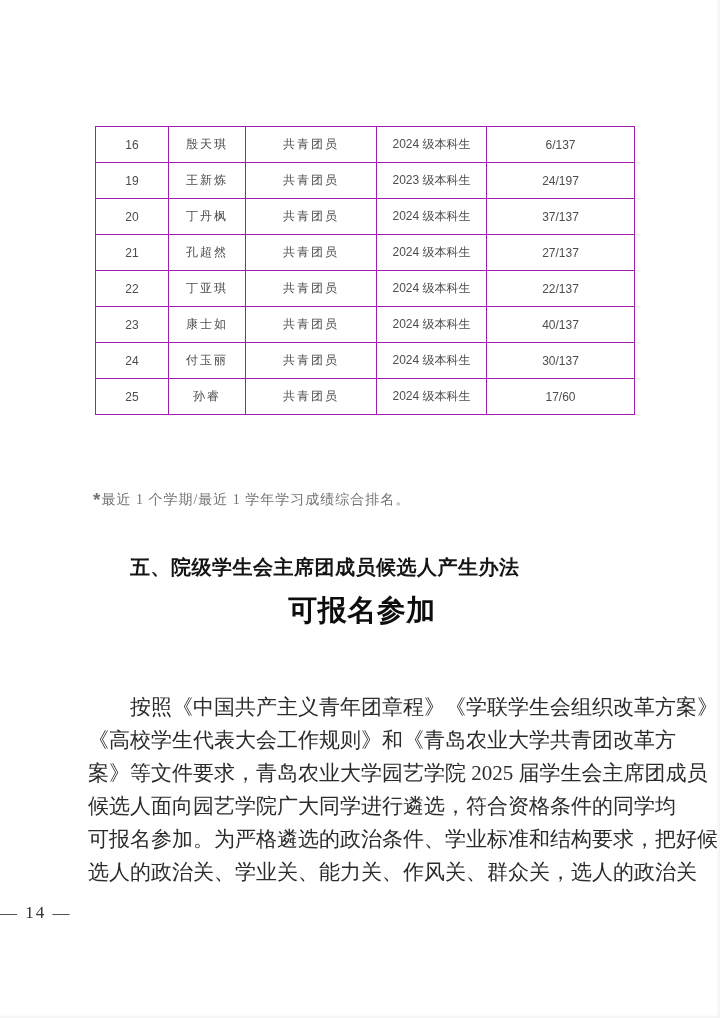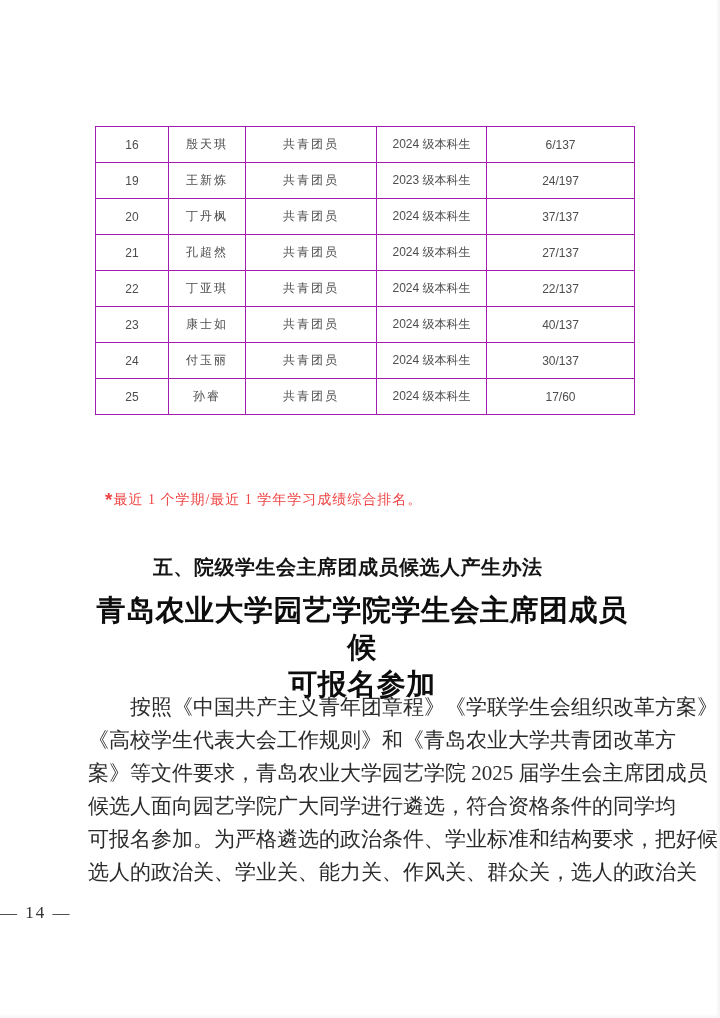--- a/index.html
+++ b/index.html
@@ -33,24 +33,24 @@
     padding: 0 2px;
     overflow: hidden;
     white-space: nowrap;
   }
   table.roster { border: 1.5px solid #333; }
   table.roster td:nth-child(2),
   table.roster td:nth-child(3) { letter-spacing: 2px; }
   
   .footnote {
     position: absolute;
-    left: 105px;
+    left: 93px;
     top: 489px;
     font-size: 14px;
-    color: #ef4444;
+    color: #737373;
     letter-spacing: 1px;
   }
   .footnote .marker {
     font-size: 19px;
     font-weight: bold;
     vertical-align: -2px;
     letter-spacing: 0;
     margin-right: 1px;
     font-family: "Liberation Sans", sans-serif;
   }
@@ -58,21 +58,20 @@
   .section-heading {
     position: absolute;
     left: 130px;
     top: 554px;
     font-family: "Liberation Sans", "DejaVu Sans", sans-serif;
     font-weight: 700;
     font-size: 20px;
     color: #141414;
     letter-spacing: 0.5px;
     white-space: nowrap;
-    margin-left: 23px;
   }
   
   .doc-title {
     position: absolute;
     left: 82px;
     top: 592px;
     width: 560px;
     text-align: center;
     font-family: "Liberation Sans", "DejaVu Sans", sans-serif;
     font-weight: 700;
@@ -195,21 +194,20 @@
   </table>
 </div>
 
 <div class="footnote">
   <span class="marker">*</span><span>最近 1 个学期/最近 1 学年学习成绩综合排名。</span>
 </div>
 
 <div class="section-heading">五、院级学生会主席团成员候选人产生办法</div>
 
 <div class="doc-title">
-  <div>青岛农业大学园艺学院学生会主席团成员候</div>
   <div>可报名参加</div>
 </div>
 
 <div class="body-text">
   <div class="line flex-just indent">按照《中国共产主义青年团章程》《学联学生会组织改革方案》</div>
   <div class="line flex-just">《高校学生代表大会工作规则》和《青岛农业大学共青团改革方</div>
   <div class="line flex-just">案》等文件要求，青岛农业大学园艺学院 2025 届学生会主席团成员</div>
   <div class="line flex-just">候选人面向园艺学院广大同学进行遴选，符合资格条件的同学均</div>
   <div class="line flex-just">可报名参加。为严格遴选的政治条件、学业标准和结构要求，把好候</div>
   <div class="line flex-just">选人的政治关、学业关、能力关、作风关、群众关，选人的政治关</div>

